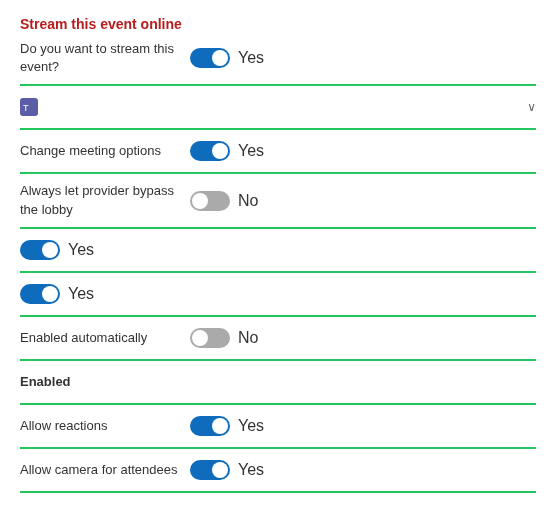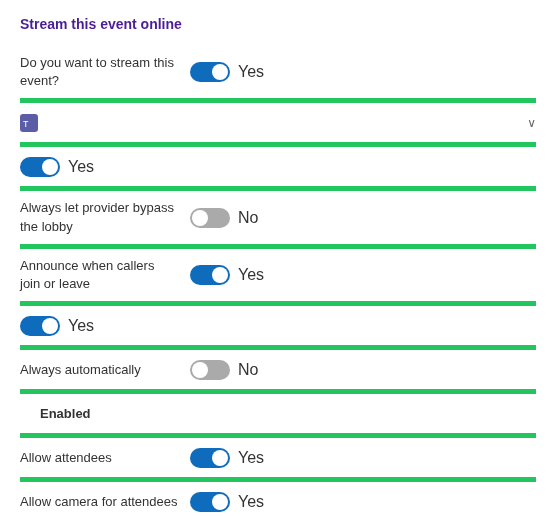--- a/index.html
+++ b/index.html
@@ -10,28 +10,27 @@
       background: #fff;
       width: 556px;
       min-height: 516px;
     }
     .container {
       padding: 16px 20px;
     }
     .section-title {
       font-size: 14px;
       font-weight: 600;
-      color: #4c1d95;
-      margin-bottom: 14px;
+      color: #b91c1c;
     }
     .form-row {
       display: flex;
       align-items: center;
       min-height: 44px;
-      border-bottom: 5px solid #22c55e;
+      border-bottom: 2px solid #22c55e;
       padding: 8px 0;
     }
     .form-row:last-child {
       border-bottom: none;
     }
     .row-label {
       width: 170px;
       min-width: 170px;
       font-size: 13px;
       color: #333;
@@ -110,21 +109,20 @@
     }
     .chevron-icon {
       color: #666;
       font-size: 12px;
     }
 
     
     .bold-text {
       font-weight: 700;
       font-size: 13px;
-      margin-left: 20px;
     }
   </style>
 </head>
 <body>
 
 <div class="container">
   <div class="section-title">Stream this event online</div>
 
   <div class="form-row">
     <div class="row-label">Do you want to stream this event?</div>
@@ -148,20 +146,21 @@
               <text x="3" y="13" font-size="9" fill="white" font-family="Arial">T</text>
             </svg>
           </span>
         </div>
         <span class="chevron-icon">∨</span>
       </div>
     </div>
   </div>
 
   <div class="form-row">
+    <div class="row-label">Change meeting options</div>
     <div class="row-value">
       <div class="toggle-wrapper">
         <div class="toggle on">
           <div class="toggle-knob"></div>
         </div>
         <span class="toggle-label">Yes</span>
       </div>
     </div>
   </div>
 
@@ -171,62 +170,61 @@
       <div class="toggle-wrapper">
         <div class="toggle off">
           <div class="toggle-knob"></div>
         </div>
         <span class="toggle-label">No</span>
       </div>
     </div>
   </div>
 
   <div class="form-row">
-    <div class="row-label">Announce when callers join or leave</div>
-    <div class="row-value">
-      <div class="toggle-wrapper">
-        <div class="toggle on">
-          <div class="toggle-knob"></div>
-        </div>
-        <span class="toggle-label">Yes</span>
-      </div>
-    </div>
-  </div>
-
-  <div class="form-row">
-    <div class="row-value">
-      <div class="toggle-wrapper">
-        <div class="toggle on">
-          <div class="toggle-knob"></div>
-        </div>
-        <span class="toggle-label">Yes</span>
-      </div>
-    </div>
-  </div>
-
-  <div class="form-row">
-    <div class="row-label">Always automatically</div>
+    <div class="row-value">
+      <div class="toggle-wrapper">
+        <div class="toggle on">
+          <div class="toggle-knob"></div>
+        </div>
+        <span class="toggle-label">Yes</span>
+      </div>
+    </div>
+  </div>
+
+  <div class="form-row">
+    <div class="row-value">
+      <div class="toggle-wrapper">
+        <div class="toggle on">
+          <div class="toggle-knob"></div>
+        </div>
+        <span class="toggle-label">Yes</span>
+      </div>
+    </div>
+  </div>
+
+  <div class="form-row">
+    <div class="row-label">Enabled automatically</div>
     <div class="row-value">
       <div class="toggle-wrapper">
         <div class="toggle off">
           <div class="toggle-knob"></div>
         </div>
         <span class="toggle-label">No</span>
       </div>
     </div>
   </div>
 
   <div class="form-row">
     <div class="row-value">
       <span class="bold-text">Enabled</span>
     </div>
   </div>
 
   <div class="form-row">
-    <div class="row-label">Allow attendees</div>
+    <div class="row-label">Allow reactions</div>
     <div class="row-value">
       <div class="toggle-wrapper">
         <div class="toggle on">
           <div class="toggle-knob"></div>
         </div>
         <span class="toggle-label">Yes</span>
       </div>
     </div>
   </div>
 

